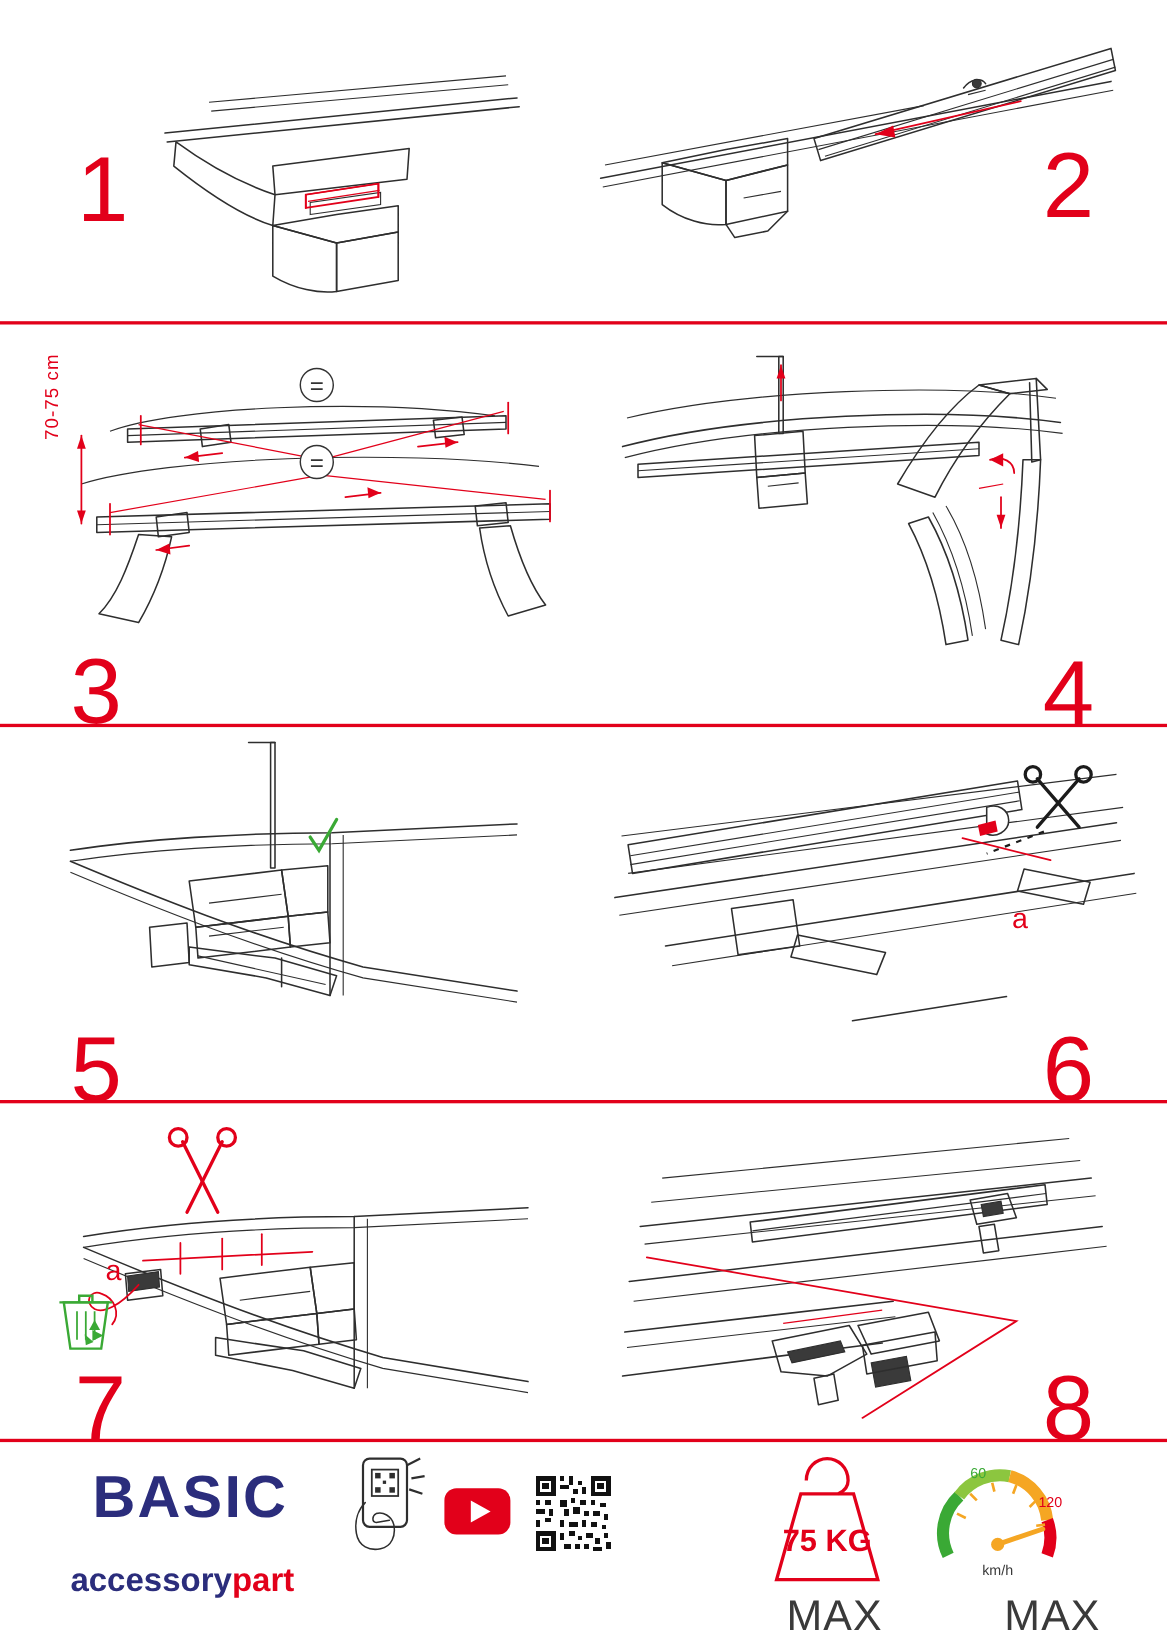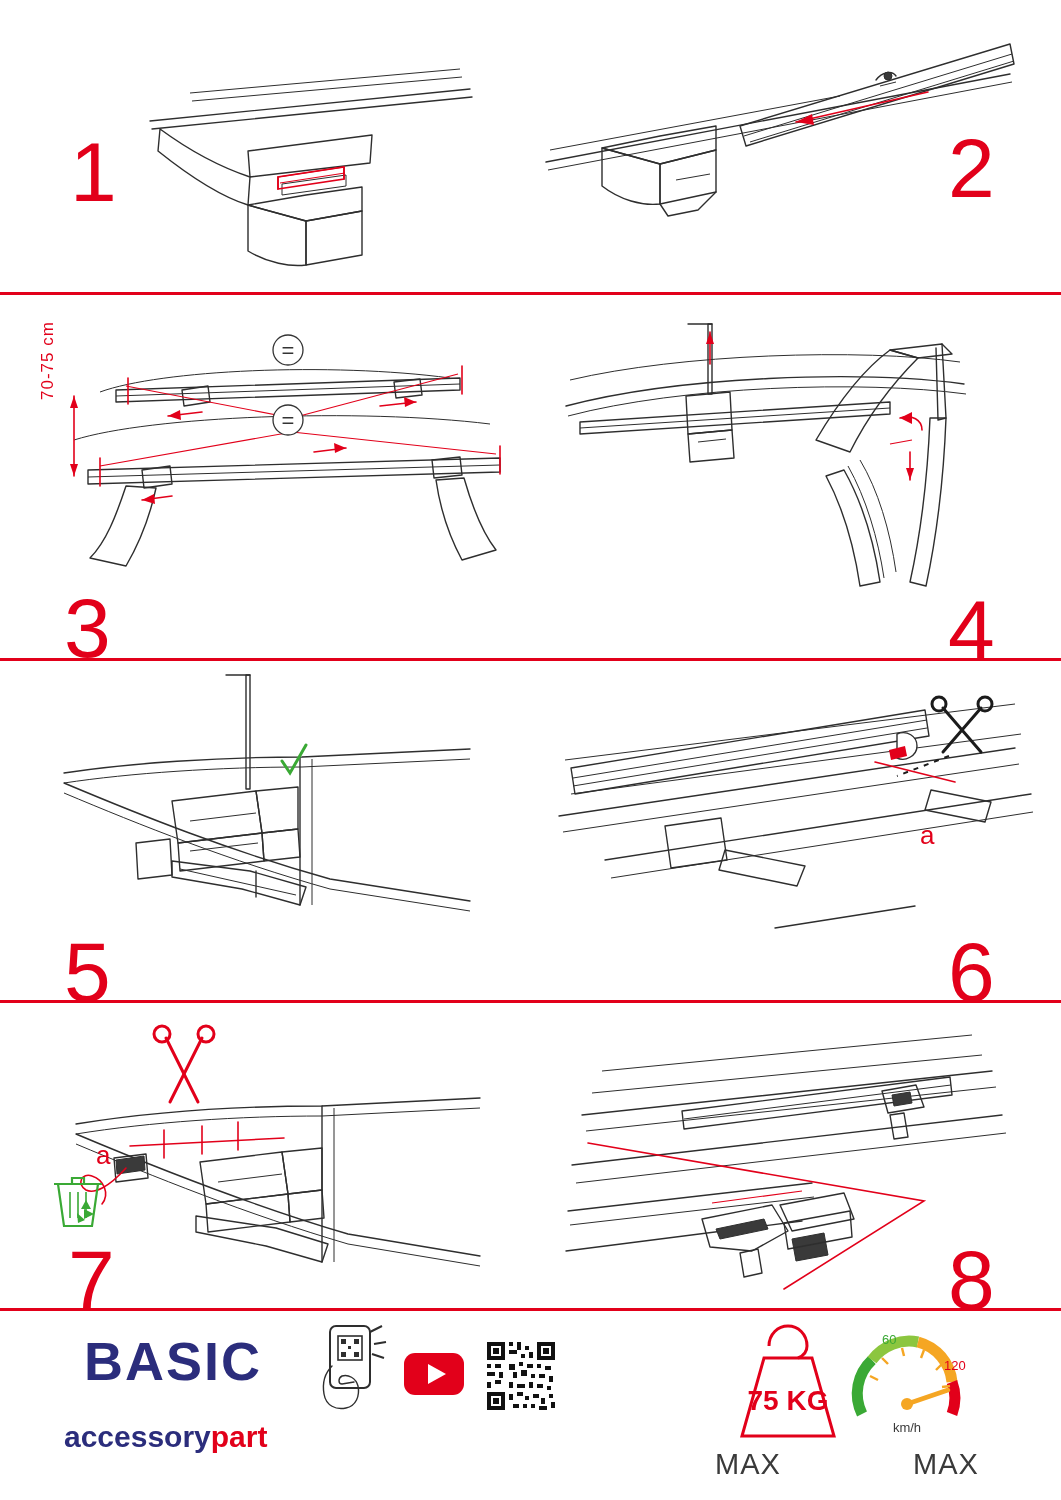--- a/index.html
+++ b/index.html
@@ -60,21 +60,21 @@
     font-size: 30px;
     font-weight: 700;
     letter-spacing: 0px;
     color: #2b2d7c;
   }
   .brand-accessory .part { color: #e2001a; }
 
   .max-label {
     position: absolute;
     font-family: "Liberation Sans", sans-serif;
-    font-size: 29px;
+    font-size: 39px;
     color: #3a3a3a;
     letter-spacing: 1px;
   }
   .weight-text {
     font-family: "Liberation Sans", sans-serif;
     font-size: 28px;
     font-weight: 700;
     fill: #e2001a;
   }
   .kmh-text {
@@ -491,21 +491,21 @@
             <rect x="32" y="27" width="2" height="2"></rect>
           <rect x="14" y="32" width="3" height="2"></rect>
             <rect x="19" y="32" width="2" height="2"></rect>
             <rect x="23" y="32" width="2" height="2"></rect>
           <rect x="27" y="33" width="4" height="2"></rect>
             <rect x="33" y="31" width="2" height="3"></rect>
         </g>
       </svg>
     </div>
 
-    <div class="panel" style="left:724px; top:10px;">
+    <div class="panel" style="left:688px; top:10px;">
       <svg width="118" height="130" viewBox="0 0 118 130">
         <path fill="none" stroke="#e2001a" stroke-width="3" d="M45,28 C45,16 54,8 64,8 C74,8 83,16 83,28 C83,34 79,38 74,40"></path>
         <path fill="none" stroke="#e2001a" stroke-width="3" d="M40,40 L88,40 L110,118 L18,118 Z"></path>
         <text class="weight-text" x="64" y="92" text-anchor="middle">75 KG</text>
       </svg>
     </div>
     <div class="max-label" style="left:715px; top:140px;">MAX</div>
 
     <div class="panel" style="left:844px; top:12px;">
       <svg width="126" height="124" viewBox="0 0 126 124">

